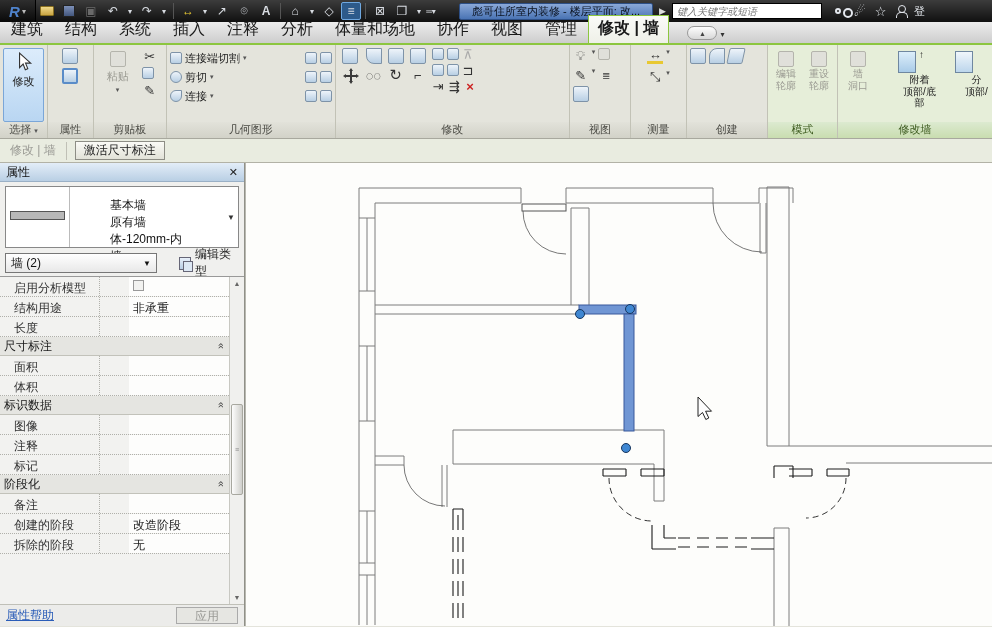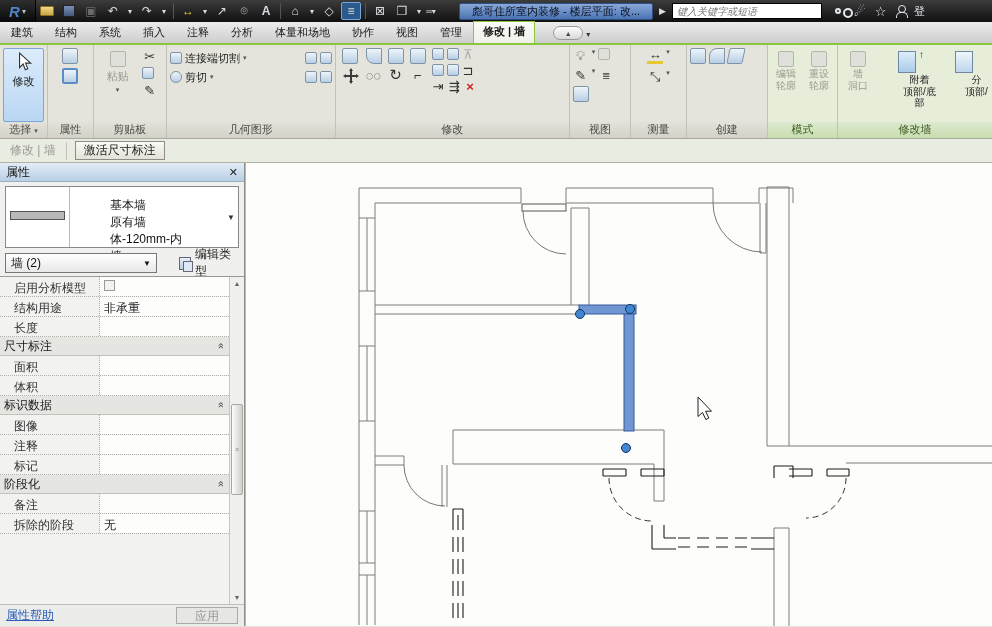--- a/index.html
+++ b/index.html
@@ -27,21 +27,21 @@
   .tbicon { width:21px; height:18px; display:flex; align-items:center; justify-content:center; color:#e4e8ee; font-size:13px; }
   .binoc { width:6px; height:6px; border:2px solid #e4e8ee; border-radius:50%; box-shadow:8px 0 0 -2px transparent; position:relative; }
   .binoc:after { content:''; position:absolute; left:6px; top:-2px; width:6px; height:6px; border:2px solid #e4e8ee; border-radius:50%; }
   .person { position:relative; width:10px; height:12px; }
   .person:before { content:''; position:absolute; left:2px; top:0; width:6px; height:6px; border:1.5px solid #e4e8ee; border-radius:50%; }
   .person:after { content:''; position:absolute; left:0; top:7px; width:10px; height:5px; border:1.5px solid #e4e8ee; border-bottom:none; border-radius:5px 5px 0 0; }
   .signin { font-size:11px; margin-left:2px; color:#e4e8ee; }
 
   
   .tabrow { height:23px; background:linear-gradient(#ececec,#cncn); background:linear-gradient(#ececec,#cdcdcd); display:flex; align-items:flex-end; border-bottom:2px solid #8cc63f; }
-  .tab { padding:2px 11px 3px; font-size:11px; color:#1a1a1a; cursor:default; }
+  .tab { padding:2px 11px 3px; font-size:16px; color:#1a1a1a; cursor:default; }
   .tab.active { background:linear-gradient(#fbfbf8,#eef0e8); border:1px solid #8cc63f; border-bottom:none; font-weight:bold; padding:2px 9px 4px; }
   .ribbon-toggle { margin:0 0 3px 18px; width:30px; height:14px; border:1px solid #999; border-radius:7px; background:linear-gradient(#fdfdfd,#d8d8d8); display:flex; align-items:center; justify-content:center; font-size:7px; color:#444; }
   .ribbon-toggle-caret { font-size:8px; color:#333; margin:0 0 4px 3px; }
 
   
   .ribbon { height:94px; display:flex; background:#e4e4dc; border-bottom:1px solid #a8a89e; }
   .panel { display:flex; flex-direction:column; border-right:1px solid #c2c2b6; }
   .panel-body { flex:1; display:flex; padding:3px 3px 0; gap:3px; }
   .panel-label { height:16px; font-size:11px; color:#4a4a44; text-align:center; line-height:15px; background:linear-gradient(#e2e2da,#d2d2c8); white-space:nowrap; overflow:hidden; }
   .panel.ctx { background:#e6eed9; }
@@ -80,21 +80,21 @@
   .typethumb .wallbar { position:absolute; left:4px; right:4px; top:24px; height:9px; background:#b8b8b8; border:1px solid #555; }
   .typetext { flex:1; padding:10px 4px 0 8px; font-size:12px; color:#111; line-height:17px; }
   .typecaret { width:14px; display:flex; align-items:center; justify-content:center; font-size:8px; color:#333; }
   .selrow { height:26px; display:flex; align-items:center; padding:1px 5px; gap:22px; }
   .combo { flex:0 0 152px; height:20px; border:1px solid #777; background:linear-gradient(#fff,#e8e8e8); display:flex; align-items:center; justify-content:space-between; padding:0 5px; font-size:12px; color:#111; }
   .edittype { display:flex; align-items:center; gap:4px; font-size:12px; color:#222; }
   .et-icon { width:13px; height:13px; border:1px solid #667; background:linear-gradient(#e8f0fa,#b8cde4); position:relative; }
   .et-icon:after { content:''; position:absolute; right:-3px; bottom:-3px; width:8px; height:9px; border:1px solid #667; background:#dde8f4; }
   .gridwrap { flex:1; position:relative; border-top:1px solid #999; background:#f2f2f0; }
   .gridrows { position:absolute; left:0; top:0; right:15px; }
-  .prow { display:flex; height:20px; border-bottom:1px dotted #b0b0aa; font-size:12px; }
+  .prow { display:flex; height:20px; border-bottom:1px dotted #b0b0aa; font-size:12px;gap:29px; }
   .prow .plabel { width:100px; padding:3px 2px 0 8px; color:#222; border-right:1px dotted #b0b0aa; background:#f2f2f0; white-space:nowrap; overflow:hidden; }
   .prow .plabel.ind { padding-left:14px; color:#333; }
   .prow .pvalue { flex:1; background:#fdfdfc; padding:3px 4px 12px; color:#222; }
   .prow.section { background:#e5e5e1; border-bottom:1px solid #c2c2ba; height:19px; align-items:center; justify-content:space-between; padding-right:6px; }
   .prow.section .plabel { background:transparent; border:none; width:auto; padding:0 0 0 4px; color:#1a1a1a; }
   .chev { display:inline-block; transform:rotate(-90deg); font-size:11px; color:#444; }
   .cb { display:inline-block; width:11px; height:11px; border:1px solid #999; background:#f2f2f0; }
   .pscroll { position:absolute; right:0; top:0; bottom:0; width:15px; background:#f0f0ee; border-left:1px solid #c8c8c2; display:flex; flex-direction:column; align-items:center; }
   .pscroll .arr { height:13px; font-size:7px; color:#666; line-height:13px; }
   .pscroll .track { flex:1; width:100%; position:relative; }
@@ -225,20 +225,28 @@
             <span class="gicon sm"></span>
           </div>
         <div class="georow">
             <span class="gicon sm" style="border-radius:50%;"></span>
             <span>剪切</span>
             <span class="caret">▾</span>
             <span style="flex:1"></span>
             <span class="gicon sm"></span>
             <span class="gicon sm"></span>
           </div>
+        <div class="georow">
+            <span class="gicon sm" style="border-radius:50% 0 50% 50%;"></span>
+            <span>连接</span>
+            <span class="caret">▾</span>
+            <span style="flex:1"></span>
+            <span class="gicon sm"></span>
+            <span class="gicon sm"></span>
+          </div>
       </div>
       <div class="panel-label">几何图形</div>
     </div>
 
     <div class="panel" style="width:236px;">
       <div class="panel-body" style="gap:6px;padding-left:6px;">
         <div class="stackcol">
           <span class="gicon"></span>
           <svg width="18" height="18" viewBox="0 0 18 18">
               <path d="M9 1 L11 4 H10 V8 H14 V7 L17 9 L14 11 V10 H10 V14 H11 L9 17 L7 14 H8 V10 H4 V11 L1 9 L4 7 V8 H8 V4 H7 Z" fill="#3a3a3a"></path>
@@ -432,20 +440,24 @@
               <div class="plabel ind">标记</div>
               <div class="pvalue"></div>
             </div>
             <div class="prow section">
               <span class="plabel">阶段化</span>
               <span class="chev">»</span>
             </div>
             <div class="prow">
               <div class="plabel ind">备注</div>
               <div class="pvalue"></div>
+            </div>
+            <div class="prow">
+              <div class="plabel ind">创建的阶段</div>
+              <div class="pvalue">改造阶段</div>
             </div>
             <div class="prow">
               <div class="plabel ind">拆除的阶段</div>
               <div class="pvalue">无</div>
             </div>
           </div>
         <div class="pscroll">
           <span class="arr">▲</span>
           <div class="track">
               <div class="thumb">≡</div>

